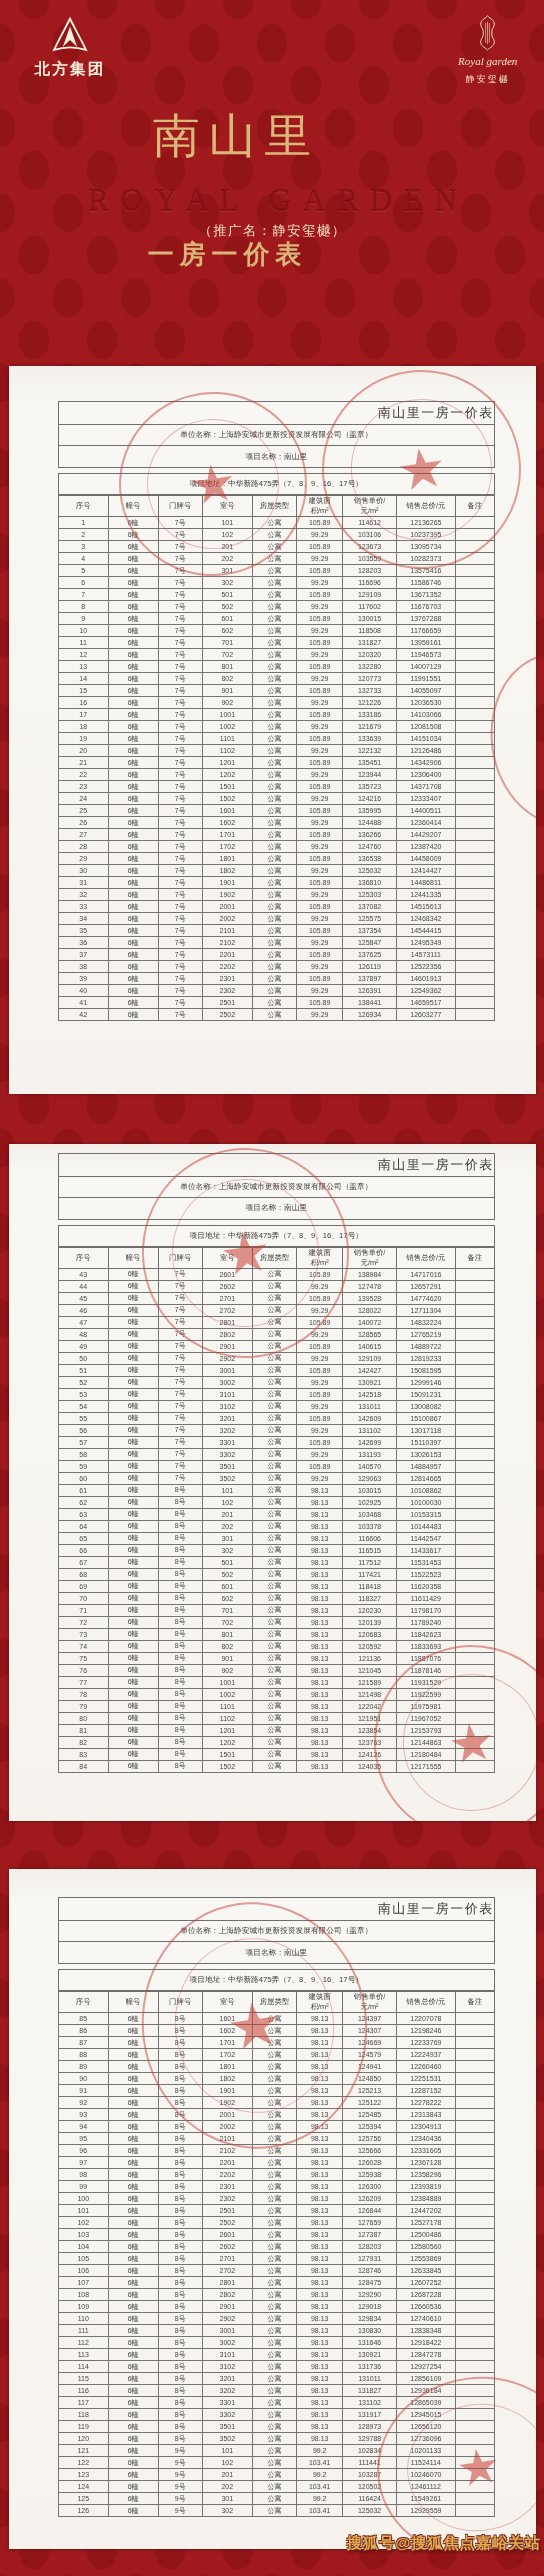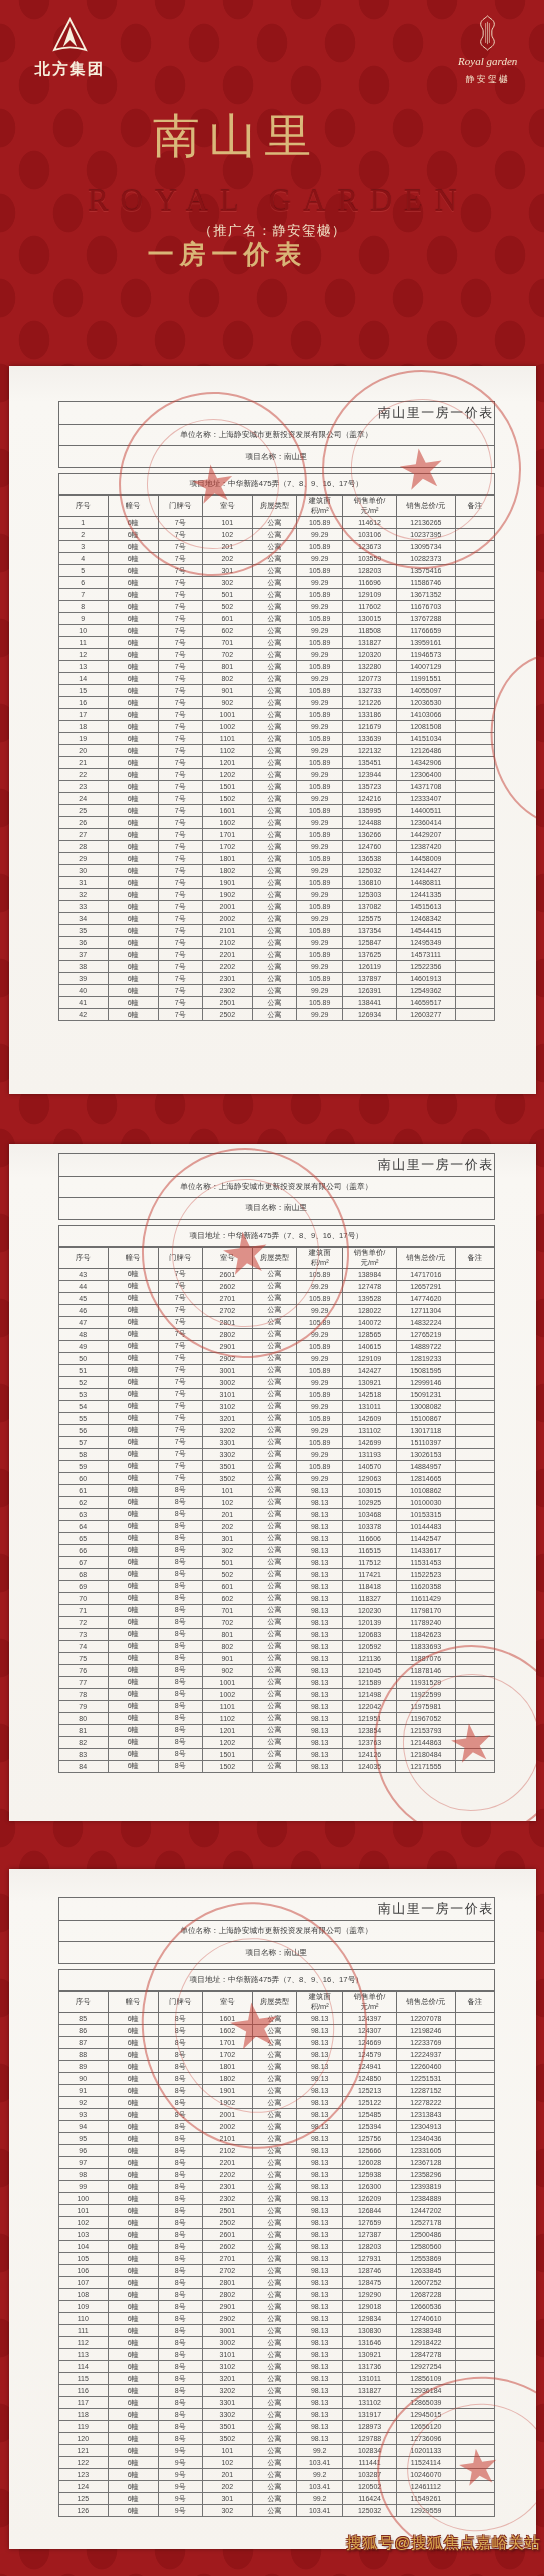--- a/index.html
+++ b/index.html
@@ -92,21 +92,21 @@
     display:flex;align-items:center;justify-content:center;
     transform:rotate(-8deg);pointer-events:none;
   }
   .stamp .star{color:rgba(198,60,50,0.55);line-height:1;}
   .stamp .ring{
     position:absolute;inset:14%;border:1.5px solid rgba(198,66,56,0.35);border-radius:50%;
   }
   
   .site-watermark{
     position:absolute;top:2533px;right:4.4px;
-    font-size:15.5px;font-weight:normal;letter-spacing:0.7px;color:#dfae52;
+    font-size:15.5px;font-weight:bold;letter-spacing:0.7px;color:#dfae52;
     text-shadow:-0.7px -0.7px 0 #7c2418,0.7px -0.7px 0 #7c2418,-0.7px 0.7px 0 #7c2418,0.7px 0.7px 0 #7c2418,1.5px 1.5px 2.2px rgba(0,0,0,0.45);
   }
 </style>
 </head>
 <body>
 
 <div class="hdr-logo-left">
   <svg viewBox="0 0 100 100">
     <path d="M50 6 C38 30 20 62 8 88 C36 79 64 79 92 88 C80 62 62 30 50 6 Z" fill="none" stroke="#f7efdd" stroke-width="5"></path>
     <path d="M50 26 L69 80 L50 62 L31 80 Z" fill="#f7efdd"></path>

